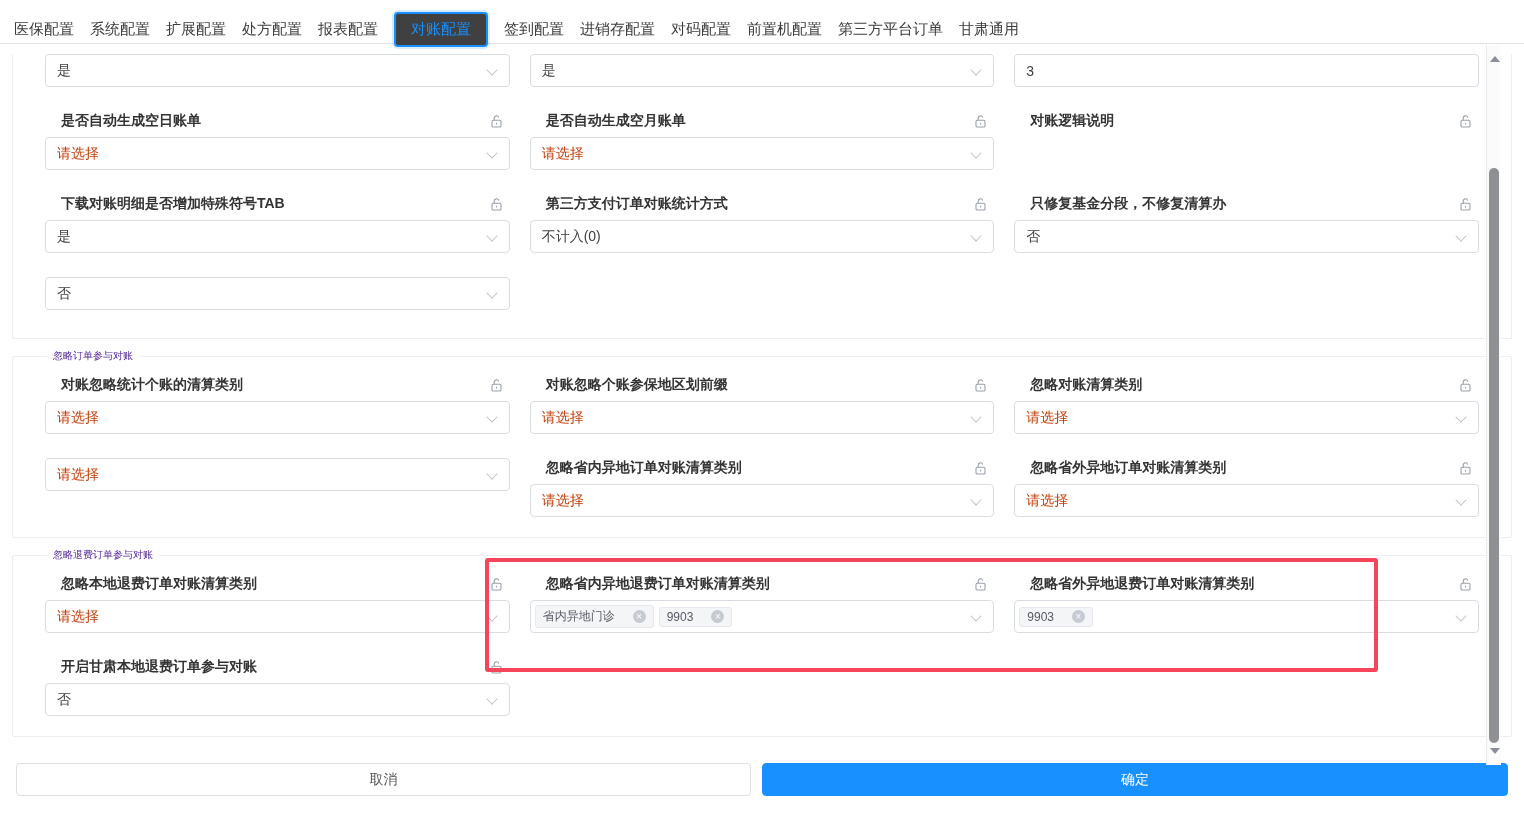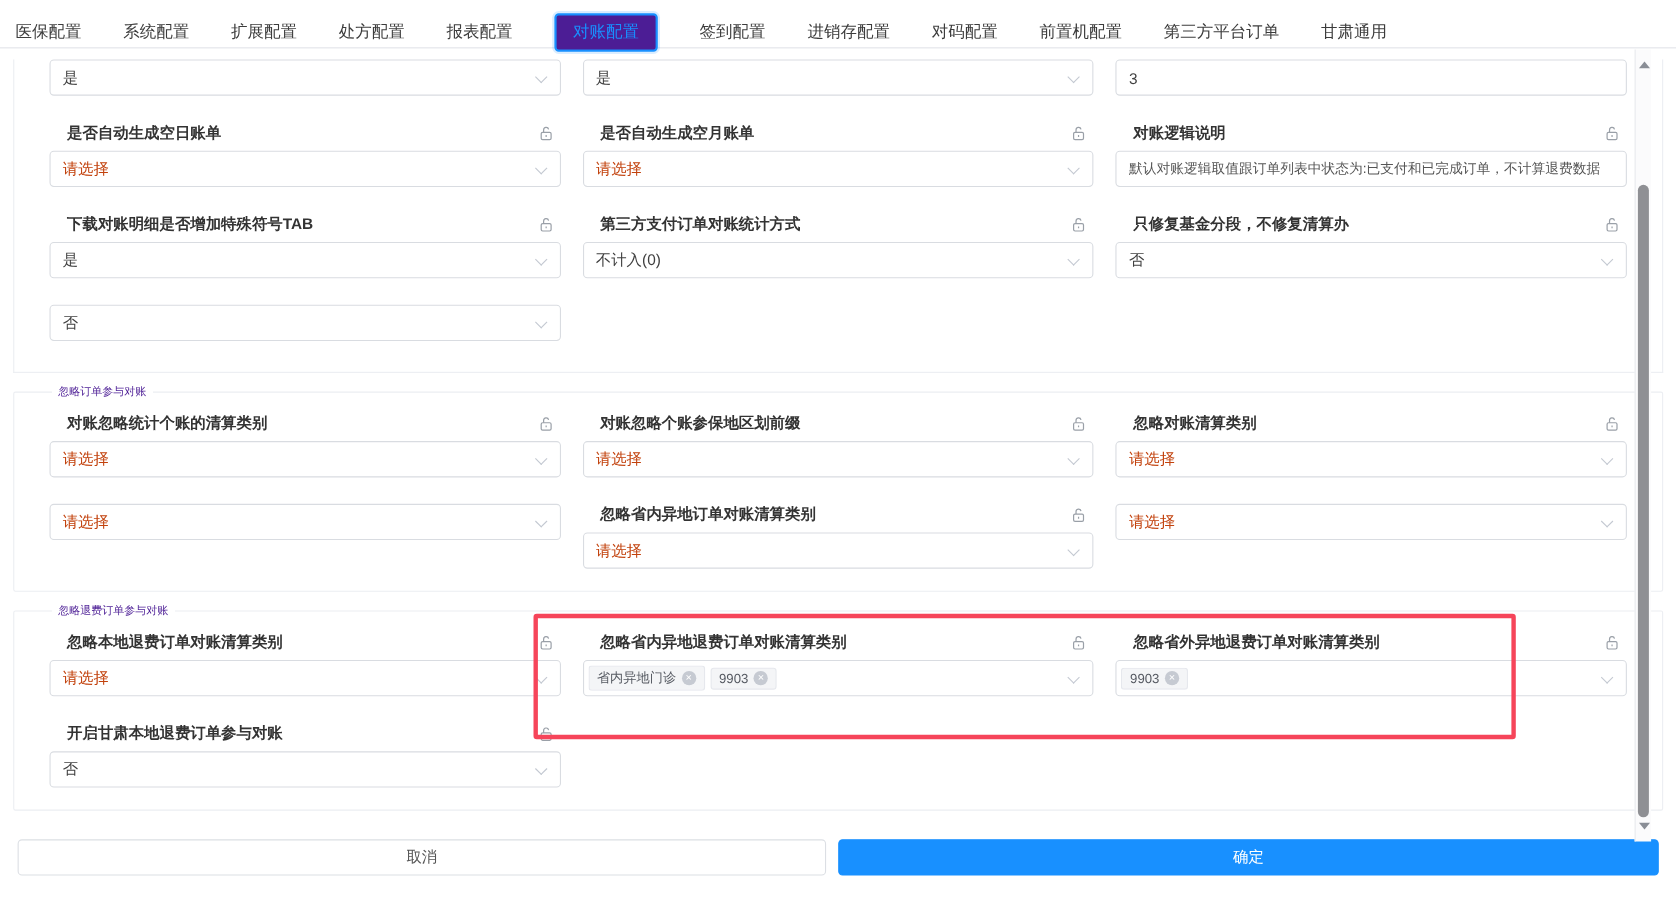--- a/index.html
+++ b/index.html
@@ -1,25 +1,25 @@
 <!DOCTYPE html>
 <html><head>
 <meta charset="utf-8">
 <style>
   * { margin:0; padding:0; box-sizing:border-box; }
   html,body { width:1524px; height:827px; overflow:hidden; background:#fff;
     font-family:"Liberation Sans","DejaVu Sans",sans-serif; }
   .page { position:relative; width:1524px; height:827px; background:#fff; }
 
   
-  .tabbar { height:44px; display:flex; align-items:center; gap:38px;
+  .tabbar { height:44px; display:flex; align-items:center; gap:16px;
     padding:16px 0 0 14px; border-bottom:1px solid #e1e3e9; background:#fff; }
   .tab { font-size:15px; color:#3c3c3c; white-space:nowrap; cursor:pointer; padding:7px 0; }
   .tab.active { color:#1890ff; border:2px solid #1890ff; border-radius:4px;
-    padding:6px 15px; box-shadow:0 0 0 2px rgba(24,144,255,.16); background:#4c1d95; }
+    padding:6px 15px; box-shadow:0 0 0 2px rgba(24,144,255,.16); background:#404040; }
 
   
   .content { position:relative; padding-top:10px; }
   .panel { margin:0 12px; padding:0 32px 28px; border:1px solid #eceef2; border-top:none; }
   fieldset.group { margin:10px 12px 0; border:1px solid #eceef2; border-radius:2px;
     padding:12px 32px 20px; }
   fieldset.group legend { font-size:10px; color:#4c1d95; padding:0 6px; margin-left:2px; }
   .grid { display:grid; grid-template-columns:repeat(3,1fr); column-gap:20px; row-gap:24px; }
 
   .field { min-width:0; }
@@ -33,21 +33,21 @@
     overflow:hidden; white-space:nowrap; cursor:pointer; }
   .control .value { flex:1 1 auto; overflow:hidden; text-overflow:ellipsis; }
   .control .value.small { font-size:12.5px; color:#555; }
   .control .placeholder { color:#c2410c; }
   .chev { flex:none; width:12px; height:12px; position:relative; margin-left:8px; }
   .chev::after { content:""; position:absolute; left:2px; top:1px; width:7px; height:7px;
     border-right:1.4px solid #c3c8d1; border-bottom:1.4px solid #c3c8d1; transform:rotate(45deg); }
 
   .control.tags-ctl { padding:0 11px 0 4px; }
   .tagwrap { flex:1 1 auto; display:flex; align-items:center; gap:5px; overflow:hidden; }
-  .tag { display:inline-flex; align-items:center; gap:5px; background:#f4f5f7;
+  .tag { display:inline-flex; align-items:center; gap:18px; background:#f4f5f7;
     border:1px solid #e6e8ed; border-radius:3px; padding:2px 7px; font-size:12px; color:#565a62; }
   .tag-x { width:13px; height:13px; border-radius:50%; background:#c6cad2; color:#fff;
     display:inline-flex; align-items:center; justify-content:center; font-size:10px;
     line-height:1; cursor:pointer; }
   .tag-x::before { content:"×"; }
 
   
   .red-box { position:absolute; left:485px; top:558px; width:893px; height:114px;
     border:4px solid #f6455a; border-radius:3px; pointer-events:none; z-index:5; }
 
@@ -148,23 +148,20 @@
           <div class="label-row">
             <span class="label">对账逻辑说明</span>
             <span class="lock">
                 <svg width="15" height="15" viewBox="0 0 15 15" fill="none" stroke="#9aa0a8" stroke-width="1.1">
                   <rect x="3" y="6.3" width="9" height="6.7" rx="1.3"></rect>
                   <path d="M5.2 6.3 V4.1 a2.3 2.3 0 0 1 4.55 -0.45"></path>
                   <path d="M7.5 8.8 v1.7"></path>
                 </svg>
               </span>
           </div>
-          <div class="control">
-            <span class="value small">默认对账逻辑取值跟订单列表中状态为:已支付和已完成订单，不计算退费数据</span>
-          </div>
         </div>
 
         <div class="field">
           <div class="label-row">
             <span class="label">下载对账明细是否增加特殊符号TAB</span>
             <span class="lock">
                 <svg width="15" height="15" viewBox="0 0 15 15" fill="none" stroke="#9aa0a8" stroke-width="1.1">
                   <rect x="3" y="6.3" width="9" height="6.7" rx="1.3"></rect>
                   <path d="M5.2 6.3 V4.1 a2.3 2.3 0 0 1 4.55 -0.45"></path>
                   <path d="M7.5 8.8 v1.7"></path>
@@ -285,20 +282,30 @@
                   <path d="M7.5 8.8 v1.7"></path>
                 </svg>
               </span>
           </div>
           <div class="control">
             <span class="value placeholder">请选择</span>
             <span class="chev"></span>
           </div>
         </div>
         <div class="field">
+          <div class="label-row">
+            <span class="label">忽略省外异地订单对账清算类别</span>
+            <span class="lock">
+                <svg width="15" height="15" viewBox="0 0 15 15" fill="none" stroke="#9aa0a8" stroke-width="1.1">
+                  <rect x="3" y="6.3" width="9" height="6.7" rx="1.3"></rect>
+                  <path d="M5.2 6.3 V4.1 a2.3 2.3 0 0 1 4.55 -0.45"></path>
+                  <path d="M7.5 8.8 v1.7"></path>
+                </svg>
+              </span>
+          </div>
           <div class="control">
             <span class="value placeholder">请选择</span>
             <span class="chev"></span>
           </div>
         </div>
       </div>
     </fieldset>
 
     <fieldset class="group">
       <legend>忽略退费订单参与对账</legend>

